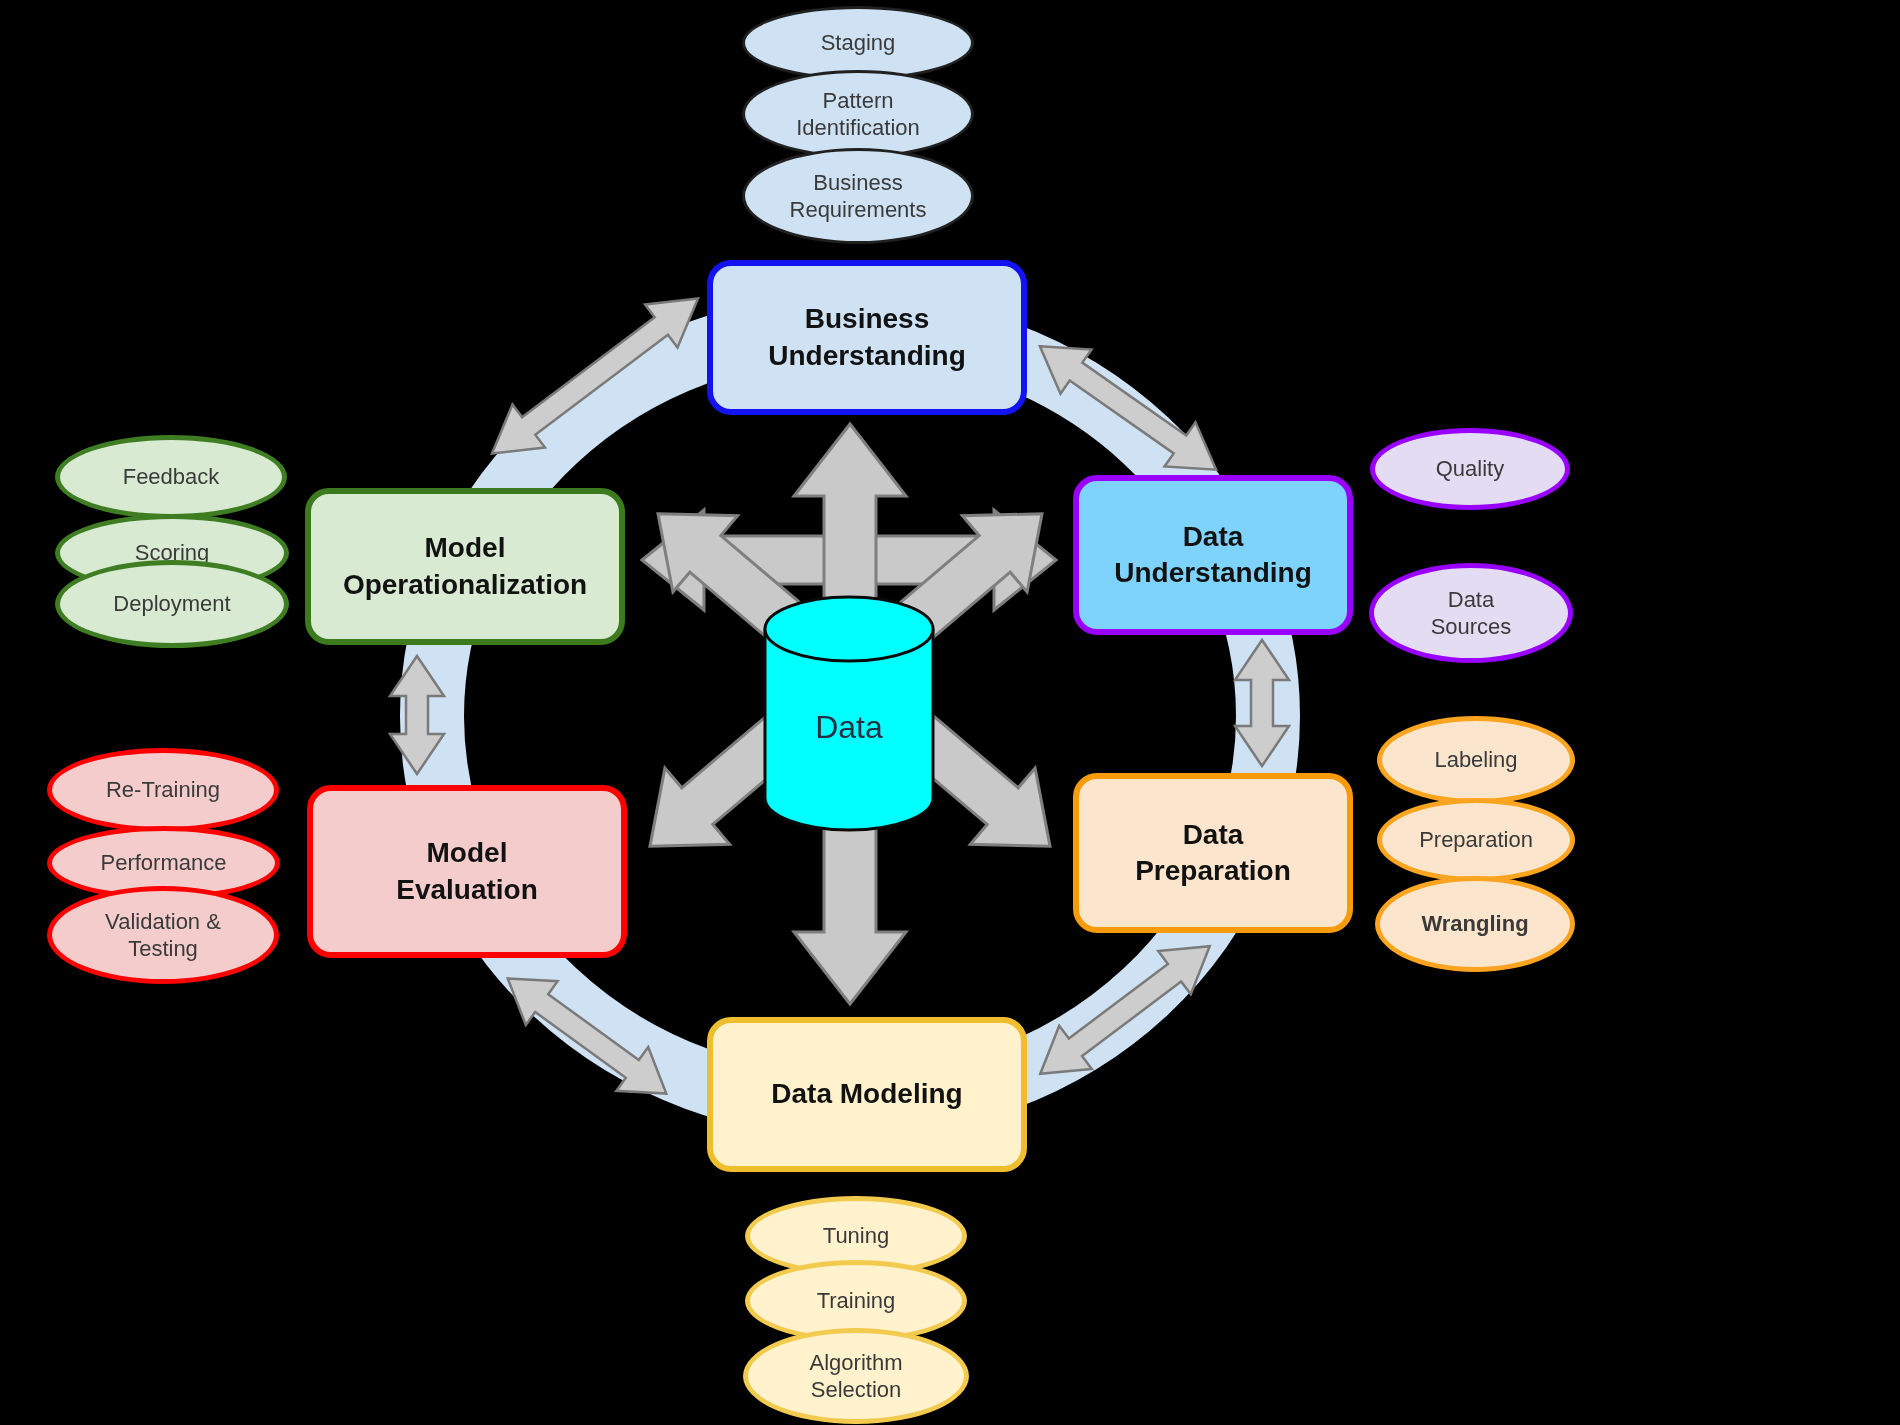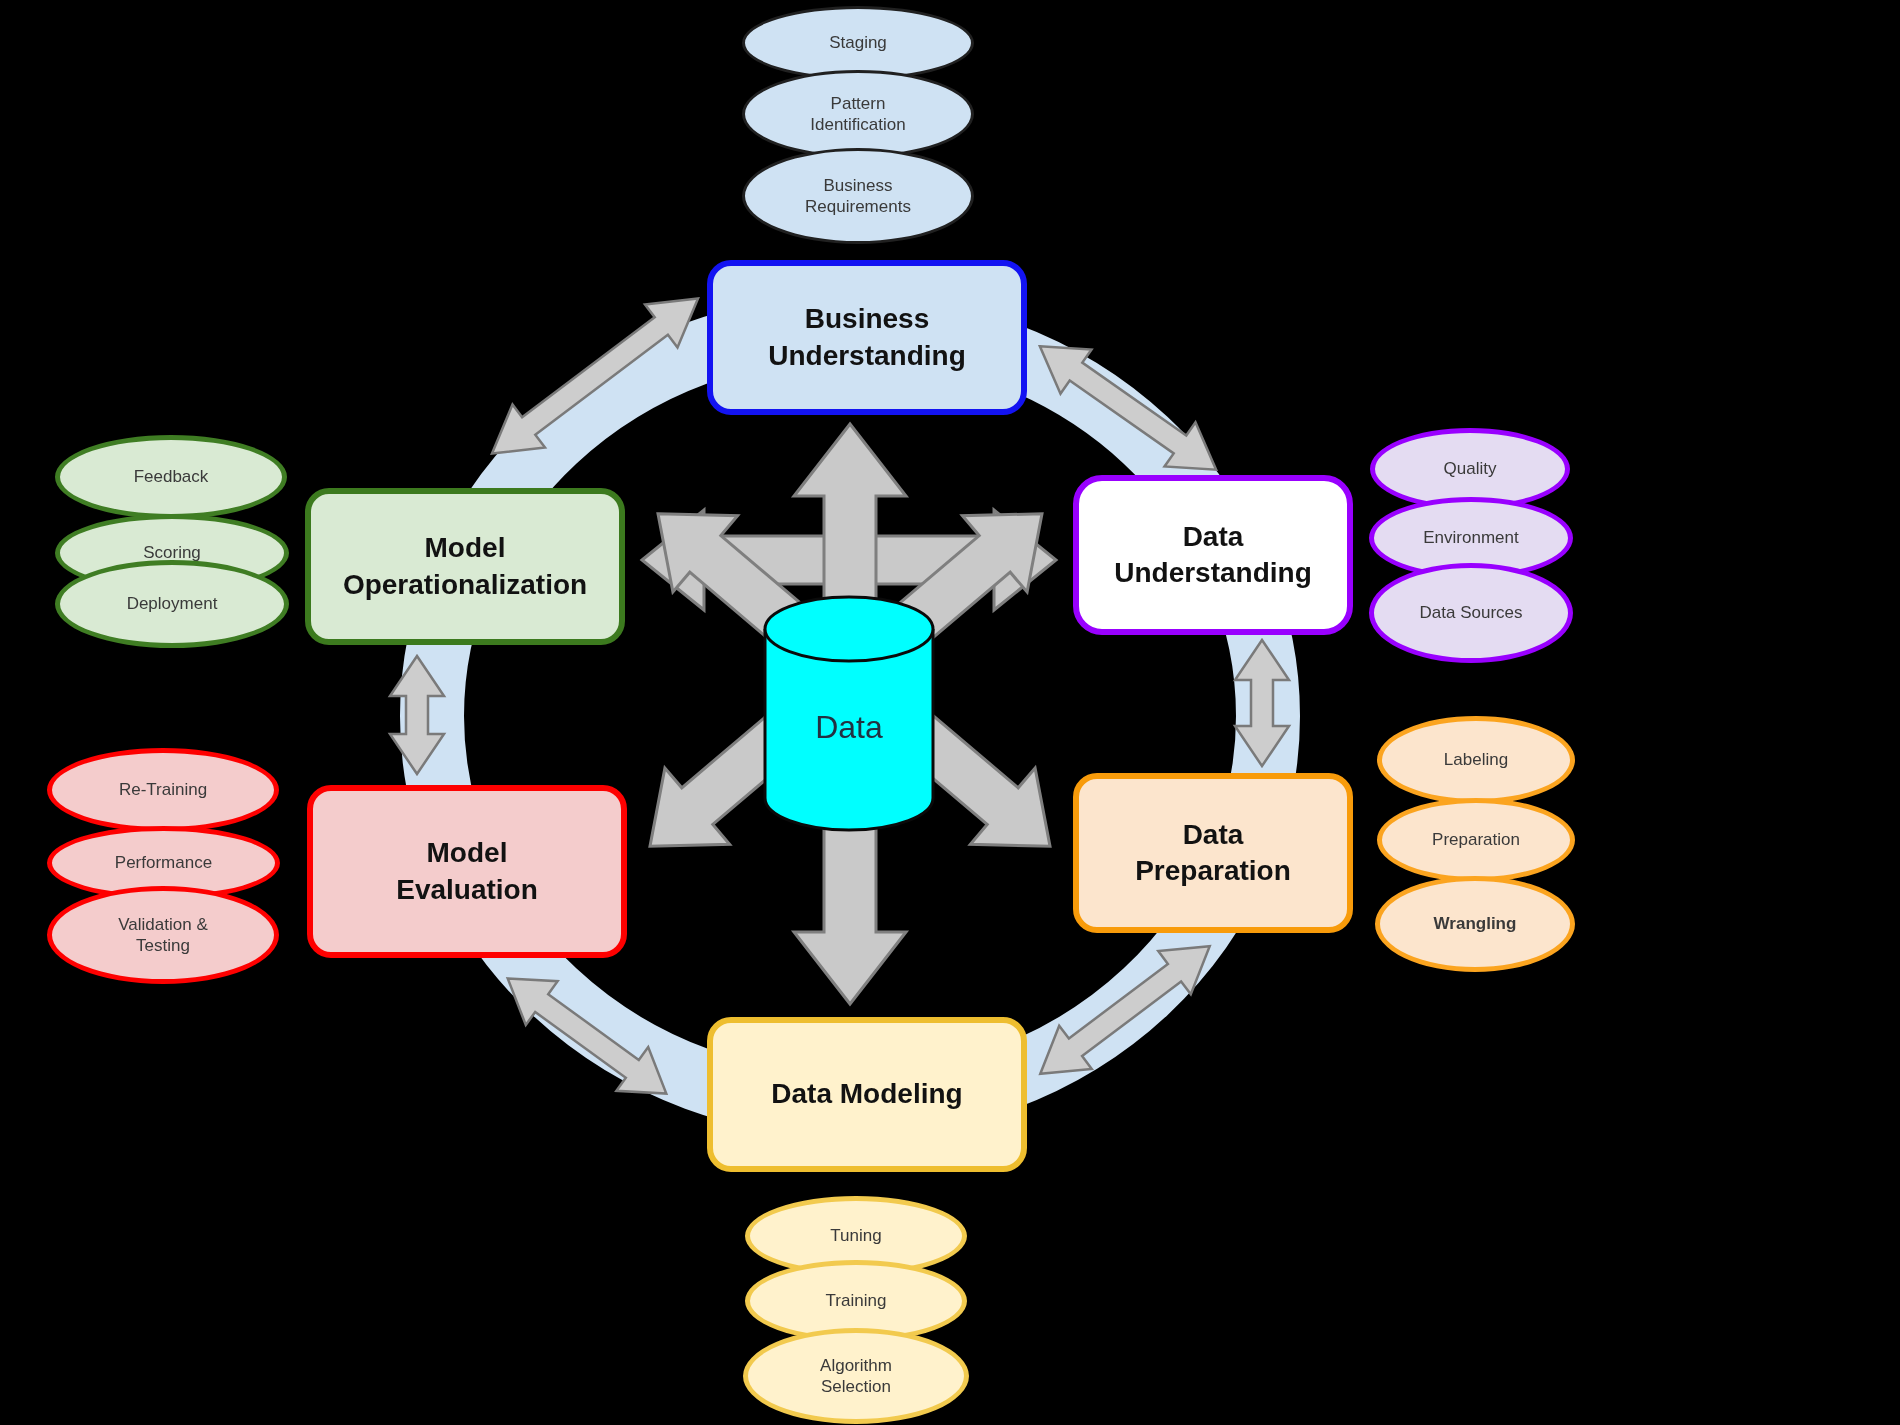--- a/index.html
+++ b/index.html
@@ -16,26 +16,26 @@
 
   .stage-box{
     position:absolute;z-index:2;display:flex;align-items:center;justify-content:center;
     text-align:center;border-radius:24px;border:6px solid #7f1d1d;
     font-weight:bold;font-size:28px;line-height:1.3;color:#121212;
     box-sizing:border-box;padding:0 28px;
   }
   .sat{
     position:absolute;z-index:2;display:flex;align-items:center;justify-content:center;
     text-align:center;border-radius:50%;border:4px solid #000;
-    font-size:17px;line-height:1.25;color:#3a3a3a;
+    font-size:22px;line-height:1.25;color:#3a3a3a;
     box-sizing:border-box;padding:0 38px;
   }
   
   .pos-bu{left:707px;top:260px;width:320px;height:155px;background:#cfe2f3;border-color:#1313f2;}
-  .pos-du{left:1073px;top:475px;width:280px;height:160px;background:#ffffff;border-color:#9900ff;border-radius:29px;}
+  .pos-du{left:1073px;top:475px;width:280px;height:160px;background:#7dd3fc;border-color:#9900ff;}
   .pos-dp{left:1073px;top:773px;width:280px;height:160px;background:#fce5cd;border-color:#f89b0a;justify-content:center;}
   .pos-dm{left:707px;top:1017px;width:320px;height:155px;background:#fff2cc;border-color:#eebe2f;}
   .pos-me{left:307px;top:785px;width:320px;height:173px;background:#f4cccc;border-color:#fe0000;padding:0 55px;}
   .pos-mo{left:305px;top:488px;width:320px;height:157px;background:#d9ead3;border-color:#3c7a1e;}
   
   .sat-blue{background:#cfe2f3;border-color:#202020;border-width:3px;}
   .pos-staging{left:742px;top:6px;width:232px;height:74px;}
   .pos-pattern{left:742px;top:70px;width:232px;height:88px;}
   .pos-busreq{left:742px;top:148px;width:232px;height:96px;}
   
@@ -121,23 +121,20 @@
   <div class="sat sat-blue pos-pattern">
     <span>Pattern Identification</span>
   </div>
   <div class="sat sat-blue pos-busreq">
     <span>Business Requirements</span>
   </div>
 
   <div class="sat sat-purple pos-quality">
     <span>Quality</span>
   </div>
-  <div class="sat sat-purple pos-environment">
-    <span>Environment</span>
-  </div>
   <div class="sat sat-purple pos-datasources">
     <span>Data Sources</span>
   </div>
 
   <div class="sat sat-orange pos-labeling">
     <span>Labeling</span>
   </div>
   <div class="sat sat-orange pos-preparation">
     <span>Preparation</span>
   </div>

